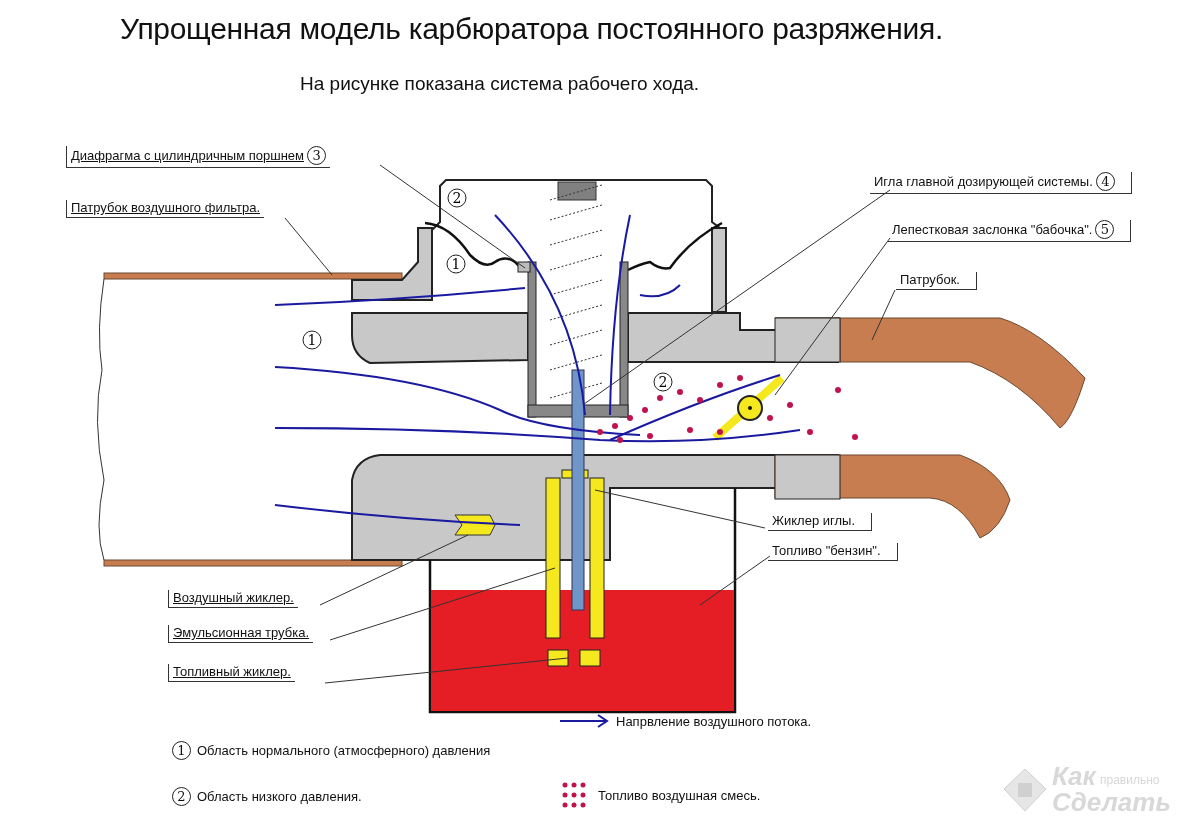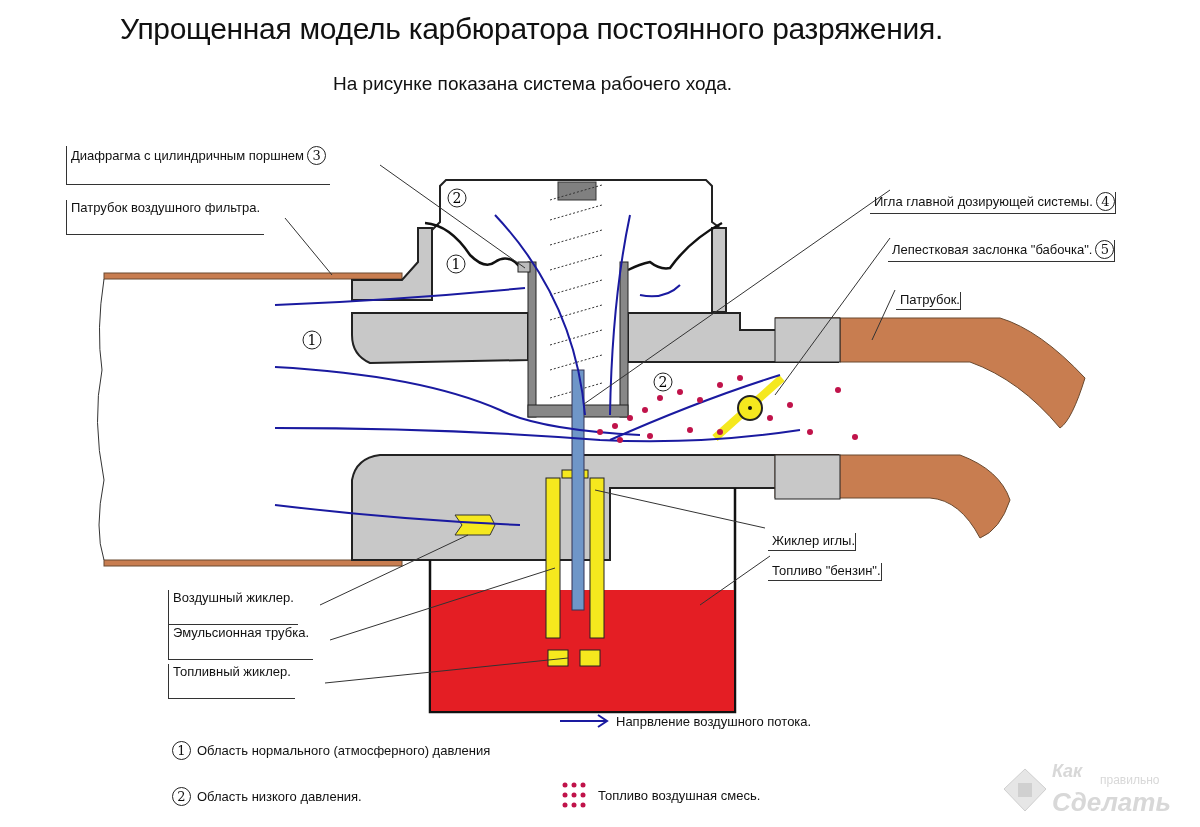--- a/index.html
+++ b/index.html
@@ -1,21 +1,21 @@
 <!DOCTYPE html>
 <html><head>
 <meta charset="utf-8">
 <style>
   html, body { margin: 0; padding: 0; background: #ffffff; }
   body { width: 1200px; height: 827px; position: relative; overflow: hidden; font-family: "Liberation Sans", sans-serif; color: #111; }
   .title { position: absolute; left: 120px; top: 12px; font-size: 30px; letter-spacing: -0.3px; }
-  .subtitle { position: absolute; left: 300px; top: 73px; font-size: 19px; margin-left: 33px; }
+  .subtitle { position: absolute; left: 300px; top: 73px; font-size: 19px; }
   .label { position: absolute; font-size: 13px; white-space: nowrap; }
-  .lbl-left { border-left: 1px solid #333; border-bottom: 1px solid #333; padding: 0 4px 19px 4px; }
-  .lbl-right { border-right: 1px solid #333; border-bottom: 1px solid #333; padding: 0 0 2px 4px; margin-top: 20px; }
+  .lbl-left { border-left: 1px solid #333; border-bottom: 1px solid #333; padding: 0 4px 2px 4px; text-decoration: underline; }
+  .lbl-right { border-right: 1px solid #333; border-bottom: 1px solid #333; padding: 0 16px 2px 4px; }
   .circnum { display: inline-block; width: 17px; height: 17px; border: 1.5px solid #222; border-radius: 50%; text-align: center; line-height: 17px; font-size: 13px; margin-left: 3px; font-family: "DejaVu Serif", serif; }
   .legend-item { position: absolute; font-size: 13px; display: flex; align-items: center; gap: 6px; }
   .watermark { position: absolute; right: 8px; bottom: 8px; width: 210px; height: 60px; color: #d8d8d8; }
   svg text { font-family: "DejaVu Serif", serif; }
 </style>
 </head>
 <body>
 
 <div class="title">Упрощенная модель карбюратора постоянного разряжения.</div>
 <div class="subtitle">На рисунке показана система рабочего хода.</div>
@@ -192,16 +192,16 @@
       <circle cx="23" cy="25" r="2.5"></circle>
   </svg>
   <span>Топливо воздушная смесь.</span>
 </div>
 
 <div class="watermark">
   <svg width="50" height="50" style="position:absolute;left:18px;top:6px">
     <path d="M25 4 L46 24 L25 46 L4 24 Z" fill="#e6e6e6" stroke="#cfcfcf"></path>
     <rect x="18" y="18" width="14" height="14" fill="#d0d0d0"></rect>
   </svg>
-  <span style="position:absolute;left:70px;top:2px;font-size:18px;font-style:italic;font-weight:bold;">Как</span>
+  <span style="position:absolute;left:70px;top:2px;font-size:26px;font-style:italic;font-weight:bold;">Как</span>
   <span style="position:absolute;left:118px;top:14px;font-size:12px;">правильно</span>
   <span style="position:absolute;left:70px;top:28px;font-size:26px;font-style:italic;font-weight:bold;">Сделать</span>
 </div>
 
 </body></html>

